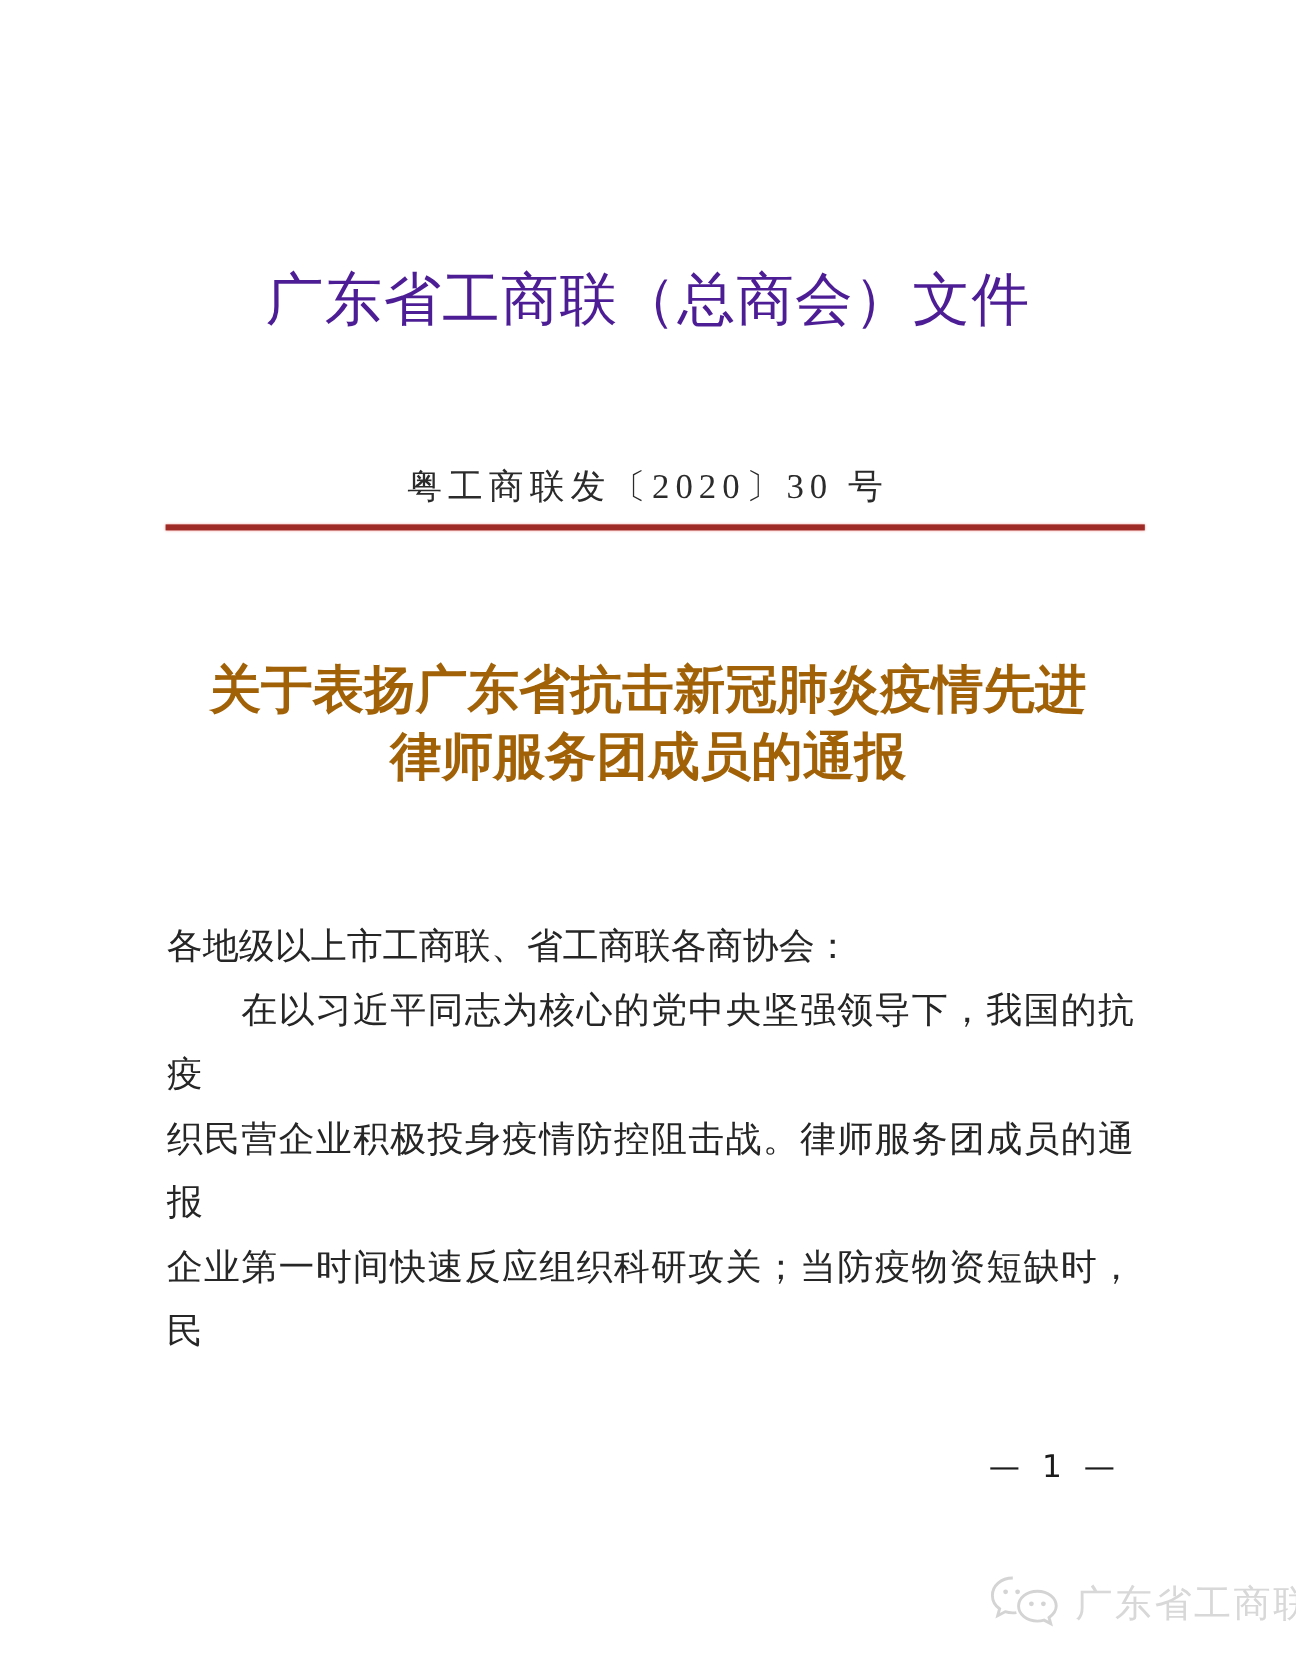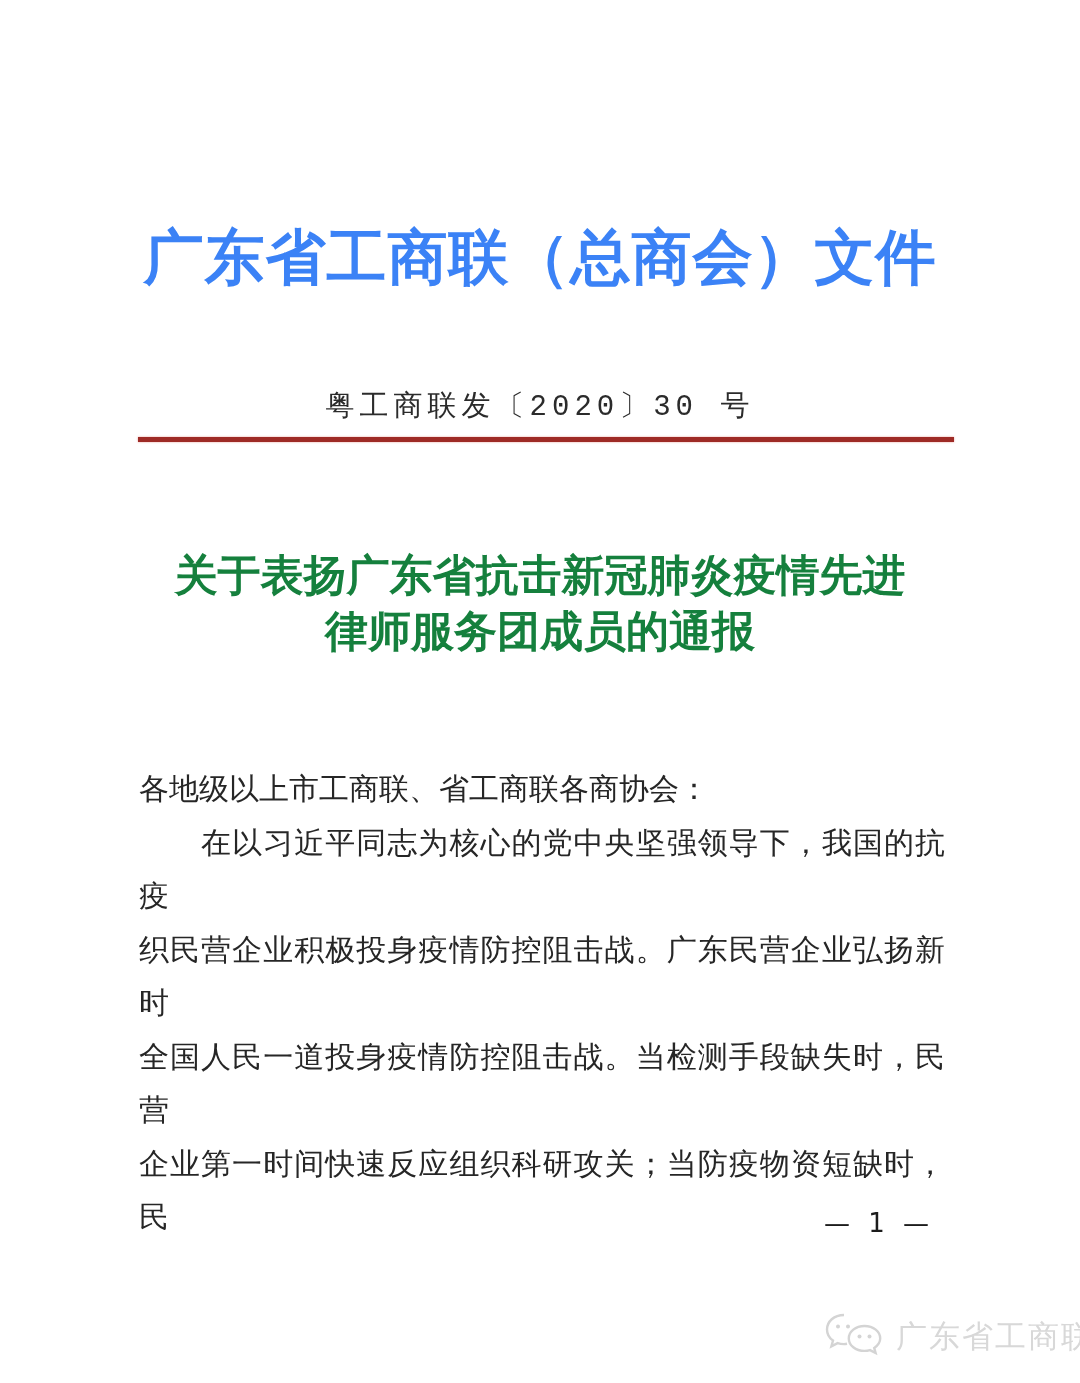--- a/index.html
+++ b/index.html
@@ -14,56 +14,55 @@
     background: #ffffff;
     overflow: hidden;
     font-family: "Liberation Serif", "DejaVu Serif", serif;
   }
   .org-header {
     position: absolute;
     top: 218px;
     left: 0;
     width: 100%;
     text-align: center;
-    font-size: 60px;
-    font-weight: 700;
+    font-size: 48px;
+    font-weight: 400;
     letter-spacing: 1px;
-    color: #3b82f6;
+    color: #4c1d95;
     white-space: nowrap;
   }
   .doc-number {
     position: absolute;
     top: 386px;
     left: 0;
     width: 100%;
     text-align: center;
     font-size: 29px;
     letter-spacing: 5px;
     color: #2b2b2b;
-    font-family: Liberation Mono, monospace;
   }
   .red-rule {
     position: absolute;
     top: 437px;
     left: 138px;
     width: 816px;
     height: 5px;
     background: #9e2b26;
     box-shadow: 0 0 2px rgba(217, 37, 28, 0.5);
   }
   .doc-title {
     position: absolute;
     top: 548px;
     left: 0;
     width: 100%;
     text-align: center;
     font-size: 43px;
     font-weight: 700;
     line-height: 56px;
-    color: #15803d;
+    color: #a16207;
   }
   .body-block {
     position: absolute;
     top: 762px;
     left: 139px;
     width: 806px;
     font-size: 30px;
     line-height: 53.5px;
     color: #262626;
   }
@@ -114,22 +113,21 @@
   <div class="red-rule"></div>
 
   <div class="doc-title">
     <div>关于表扬广东省抗击新冠肺炎疫情先进</div>
     <div>律师服务团成员的通报</div>
   </div>
 
   <div class="body-block">
     <div class="body-line">各地级以上市工商联、省工商联各商协会：</div>
     <div class="body-line justify">　　在以习近平同志为核心的党中央坚强领导下，我国的抗疫</div>
-    <div class="body-line justify">织民营企业积极投身疫情防控阻击战。广东民营企业弘扬新时</div>
-    <div class="body-line justify">全国人民一道投身疫情防控阻击战。当检测手段缺失时，民营</div>
+    <div class="body-line justify">织民营企业积极投身疫情防控阻击战。律师服务团成员的通报</div>
     <div class="body-line justify">企业第一时间快速反应组织科研攻关；当防疫物资短缺时，民</div>
 
   </div>
 
   <div class="page-number">— 1 —</div>
 
   <div class="watermark">
     <span>
       <svg width="62" height="50" viewBox="0 0 62 50" fill="none" xmlns="http://www.w3.org/2000/svg">
 

